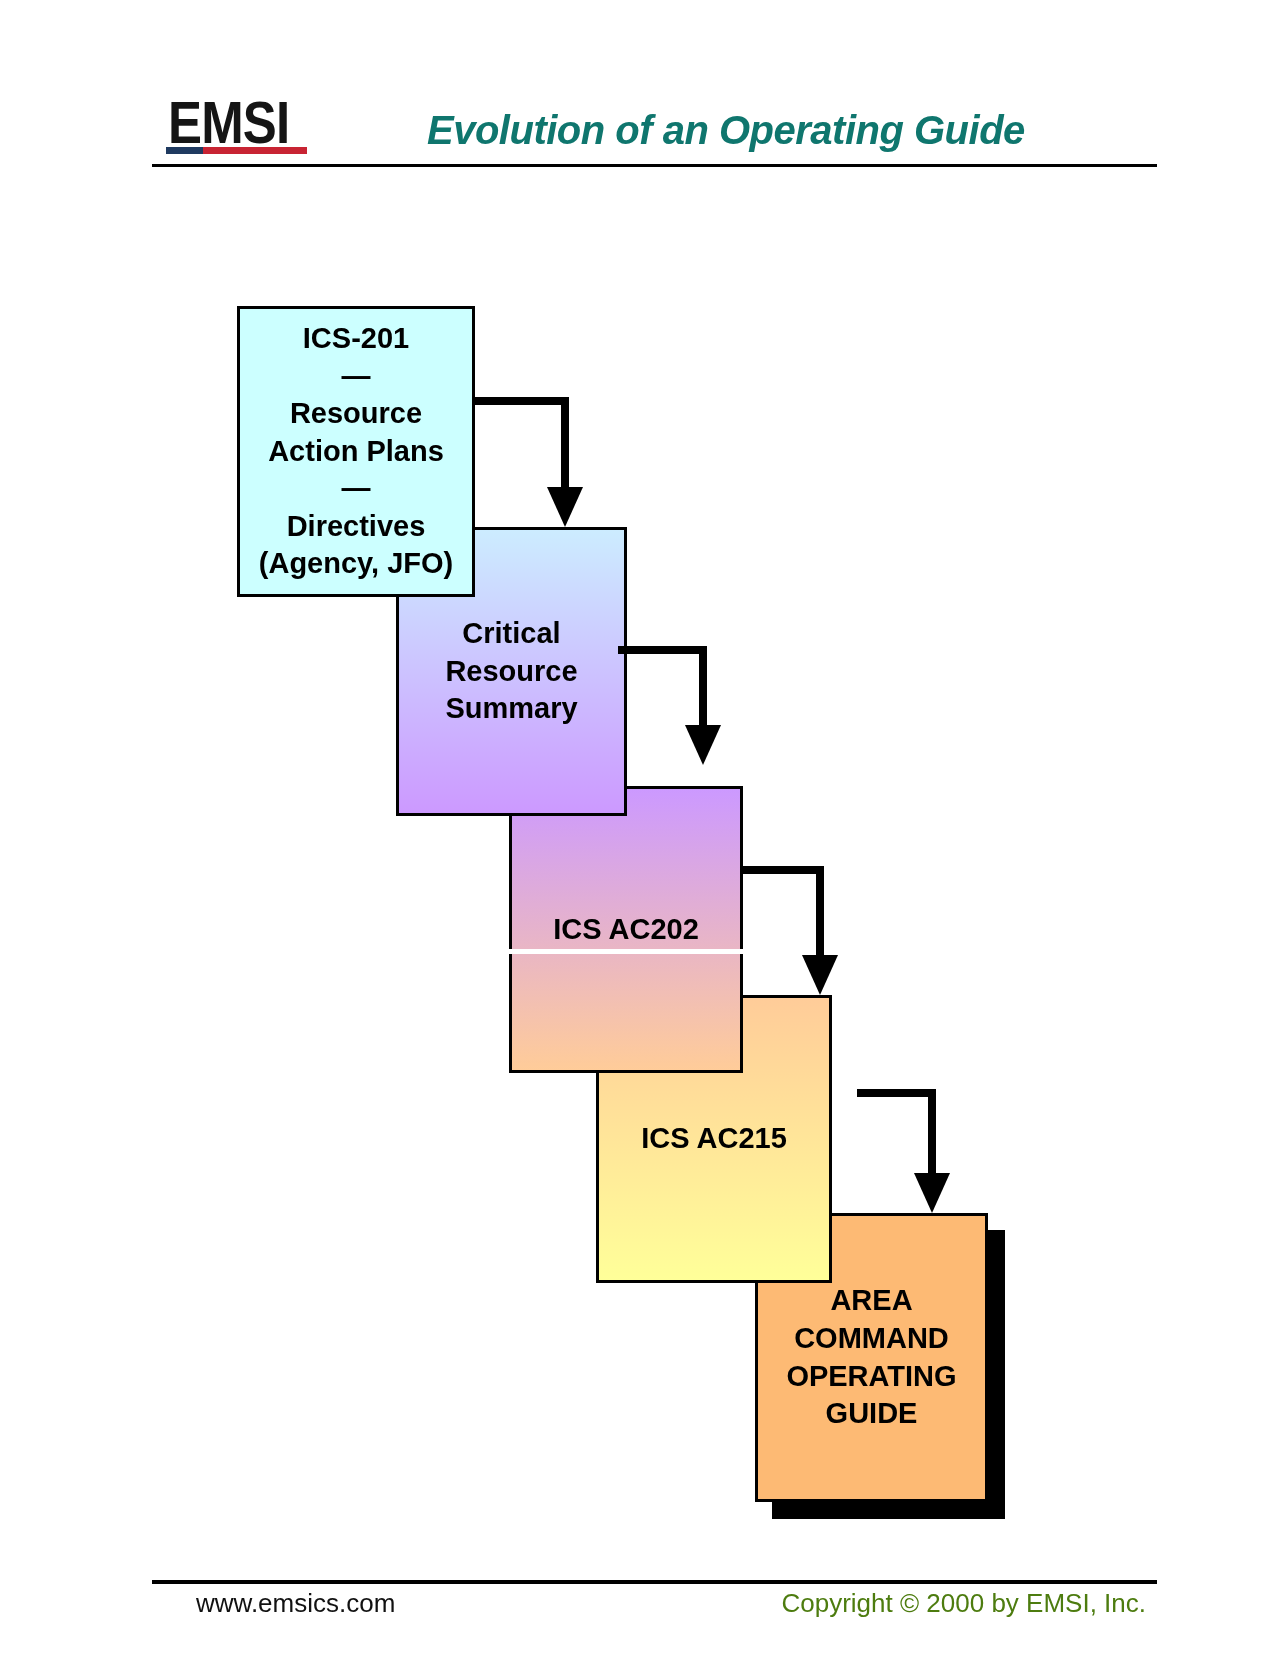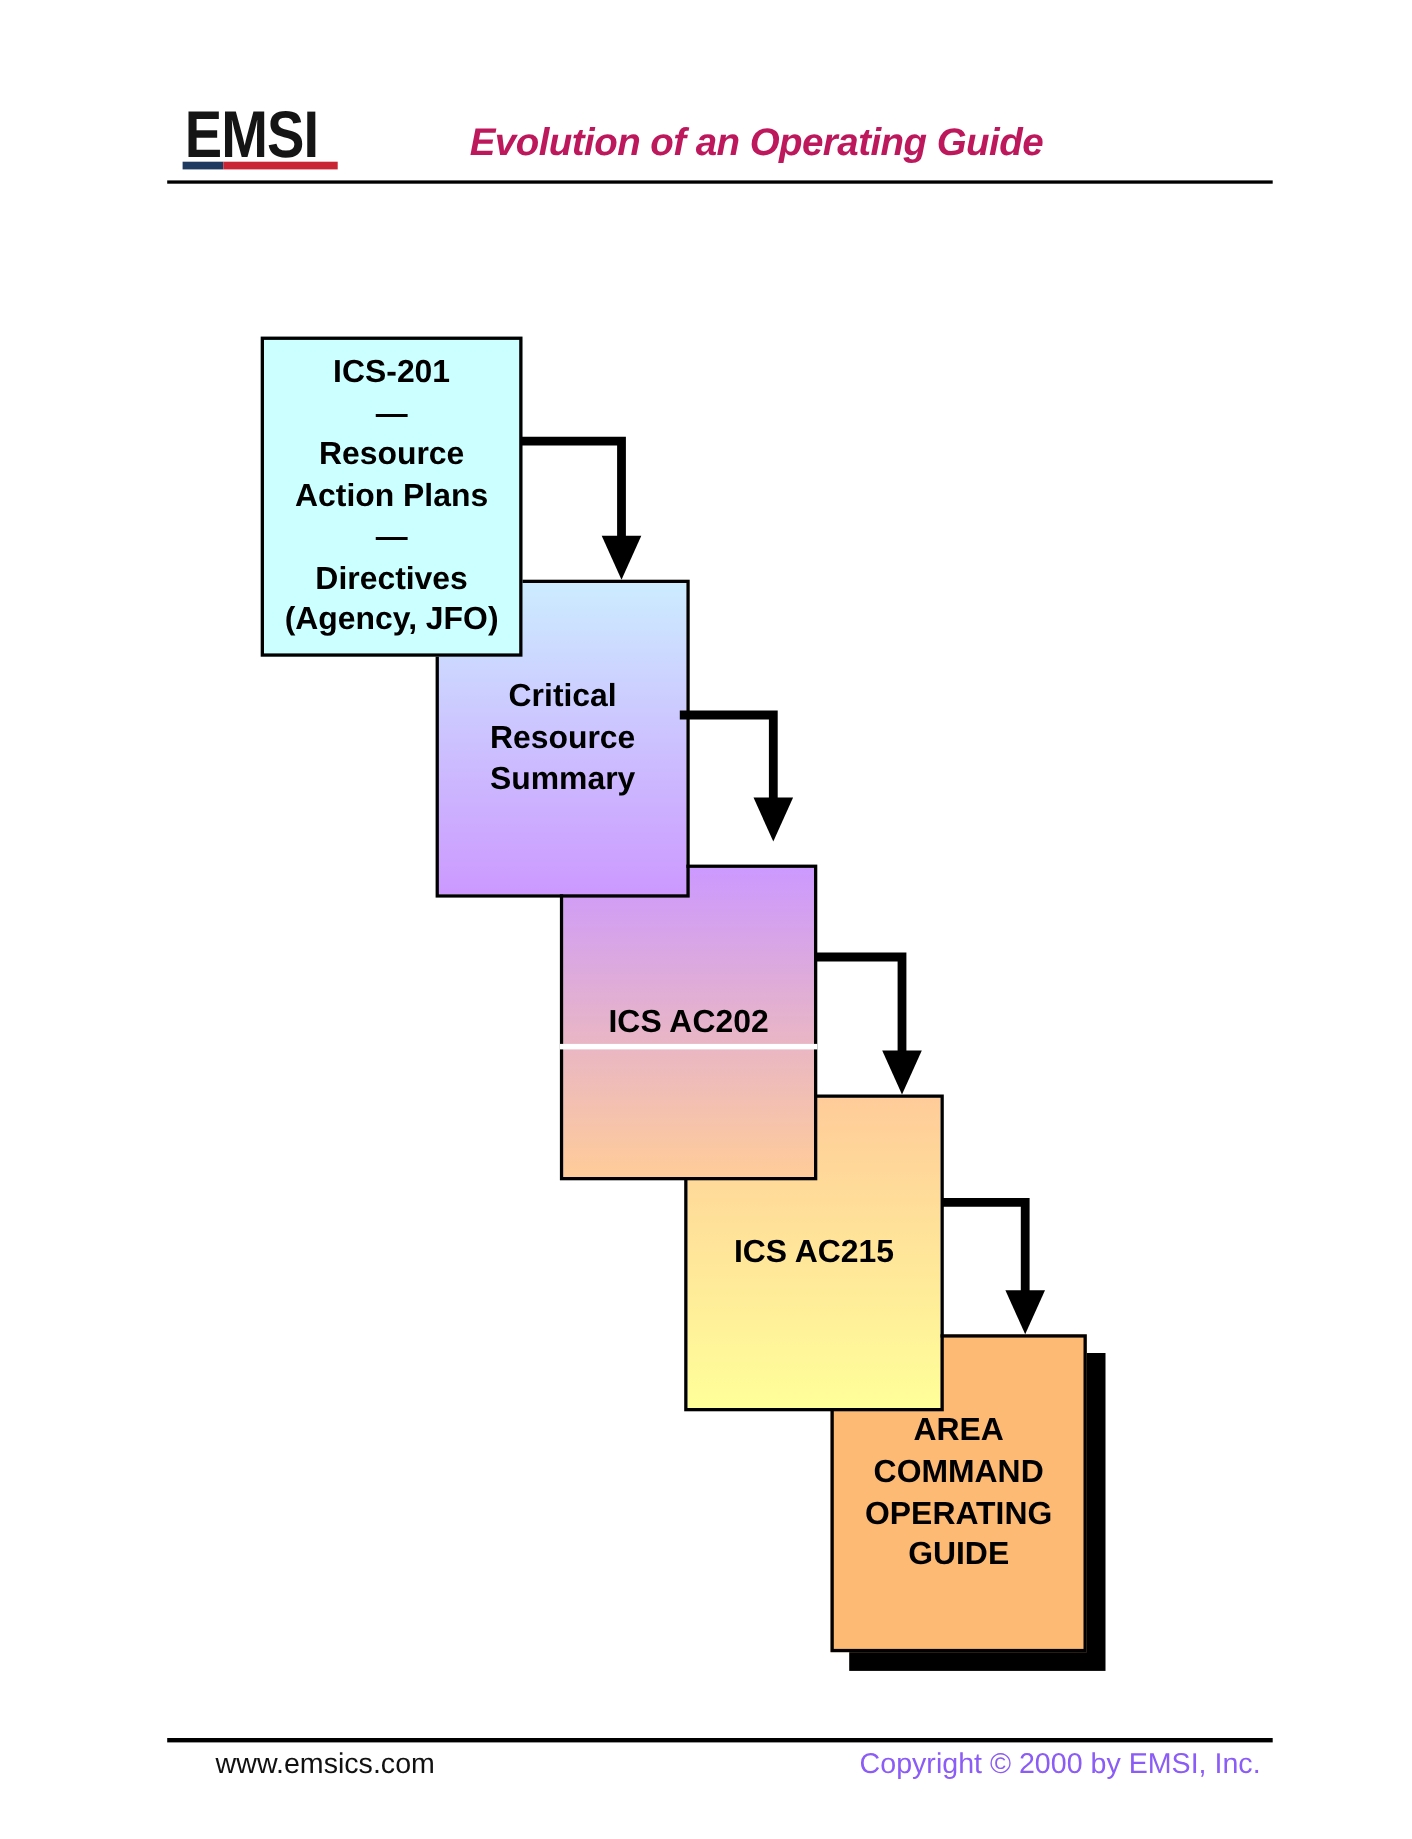--- a/index.html
+++ b/index.html
@@ -19,41 +19,41 @@
   }
   .logo-bar {
     position:absolute; left:166px; top:147px;
     width:141px; height:7px; display:flex;
   }
   .logo-bar .seg-left  { width:37px; height:100%; }
   .logo-bar .seg-right { flex:1; height:100%; }
 
   .title {
     position:absolute; left:427px; top:104px; margin:0;
-    font-size:35px; line-height:52px;
+    font-size:40px; line-height:52px;
     font-weight:bold; font-style:italic; letter-spacing:-0.5px;
-    white-space:nowrap; color:#be185d;
+    white-space:nowrap; color:#0f766e;
   }
 
   .rule { position:absolute; left:152px; width:1005px; background:#000; }
   .rule-top    { top:164px; height:3px; }
   .rule-bottom { top:1580px; height:4px; }
 
   
   .box {
     position:absolute; box-sizing:border-box;
     border:3px solid #000;
     display:flex; align-items:center; justify-content:center;
     text-align:center; font-weight:bold; font-size:29px;
   }
   .box .box-text { display:flex; flex-direction:column; line-height:37.6px;text-align:center; }
   .box1 { left:237px; top:306px;  width:238px; height:291px; z-index:50; }
   .box2 { left:396px; top:527px;  width:231px; height:289px; z-index:40; }
   .box3 { left:509px; top:786px;  width:234px; height:287px; z-index:30; }
-  .box4 { left:622px; top:995px;  width:236px; height:288px; z-index:20; }
+  .box4 { left:596px; top:995px;  width:236px; height:288px; z-index:20; }
   .box5 { left:755px; top:1213px; width:233px; height:289px; z-index:10;
           box-shadow:17px 17px 0 #000; }
   .box3 .sep {
     position:absolute; left:-3px; right:-3px; top:160px; height:5px;
     background:#ffffff;
   }
 
   
   .arrows {
     position:absolute; left:0; top:0; z-index:60; pointer-events:none;
@@ -61,21 +61,21 @@
   .arrows path    { fill:none; stroke:#000; stroke-width:8; }
   .arrows polygon { fill:#000; stroke:none; }
 
   
   .footer-site {
     position:absolute; left:176px; top:1588px;
     font-size:26px; line-height:30px; color:#111;margin-left:20px;
   }
   .footer-copy {
     position:absolute; right:138px; top:1588px;
-    font-size:26px; line-height:30px; color:#8b5cf6;
+    font-size:26px; line-height:30px; color:#4d7c0f;
   }
 </style>
 </head>
 <body>
 
 <div class="page">
 
   <div class="logo-text">EMSI</div>
   <div class="logo-bar">
     <span class="seg-left" style="background: rgb(31, 58, 96);"></span>

